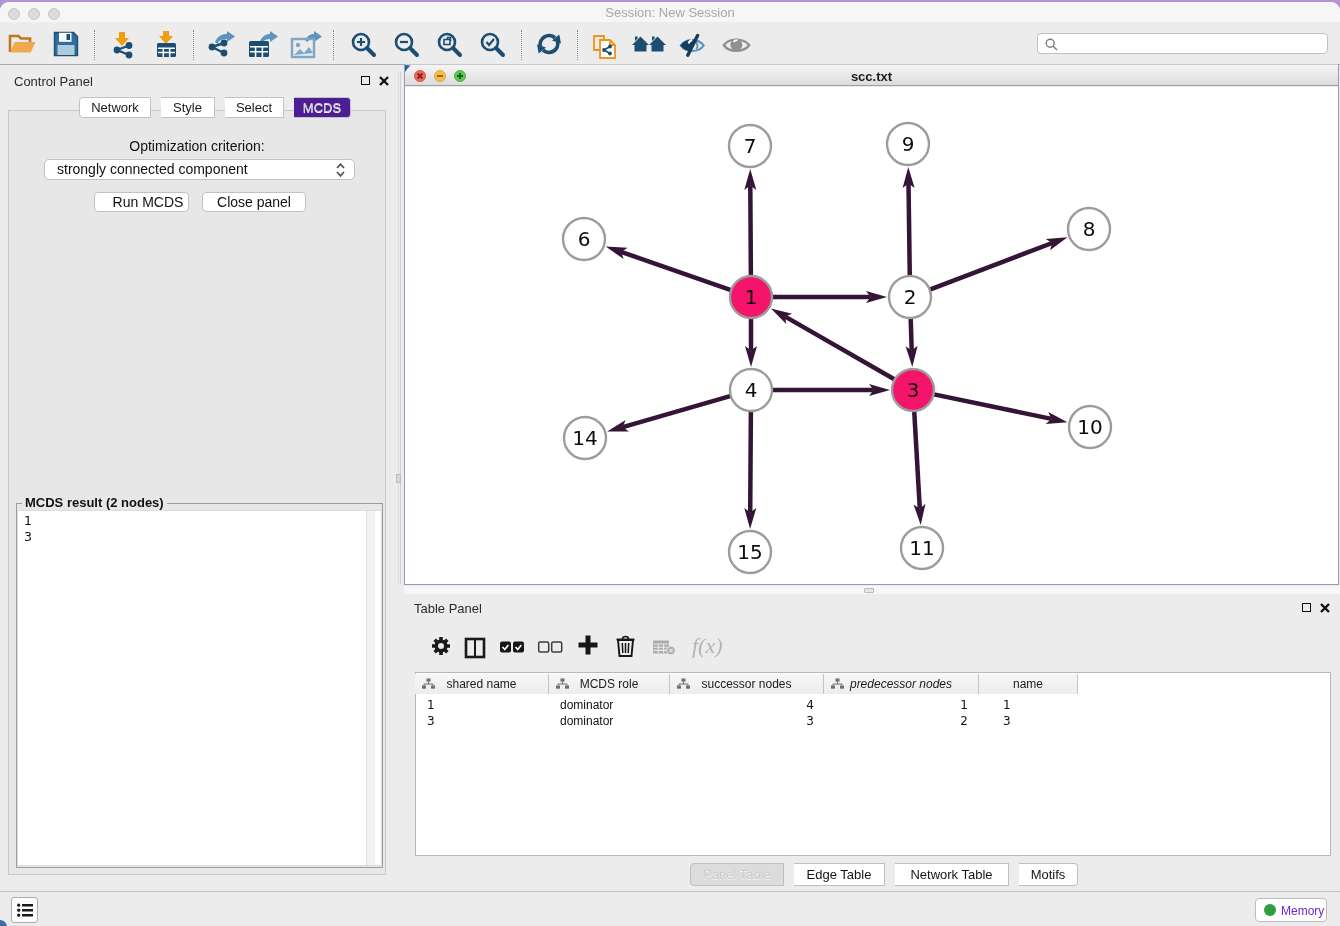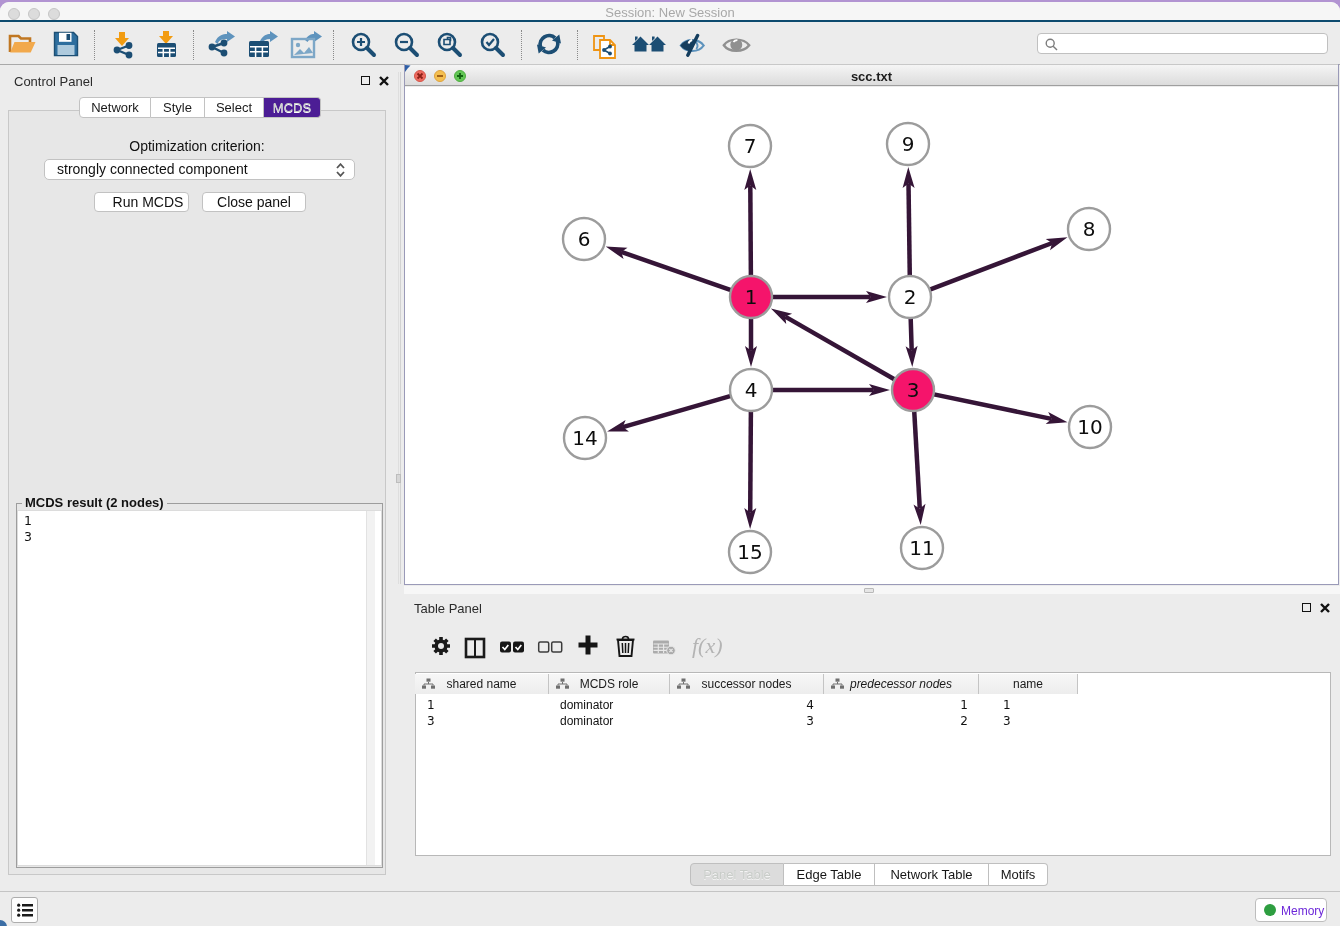--- a/index.html
+++ b/index.html
@@ -1,31 +1,31 @@
 <!DOCTYPE html>
 <html><head>
 <meta charset="utf-8">
 <style>
 * { margin:0; padding:0; box-sizing:border-box; }
 html,body { width:1340px; height:926px; overflow:hidden; }
 body { font-family:"Liberation Sans", sans-serif; background:#b294d2; position:relative; }
 .abs { position:absolute; }
 .win { position:absolute; left:0; top:2px; width:1340px; height:924px; background:#ececec; border-radius:9px 9px 0 0; }
-.titlebar { position:absolute; left:0; top:2px; width:100%; height:21px; background:#f6f6f6; border-radius:9px 9px 0 0; border-bottom:3px solid #0c4a6e; }
+.titlebar { position:absolute; left:0; top:2px; width:100%; height:21px; background:#f6f6f6; border-radius:9px 9px 0 0; border-bottom:1px solid #0c4a6e; }
 .tl { position:absolute; top:6px; width:12px; height:12px; border-radius:50%; background:#dcdcdc; border:1px solid #c6c6c6; }
 .wtitle { position:absolute; top:3px; left:0; width:100%; text-align:center; font-size:13px; color:#a8a8a8; }
 .toolbar { position:absolute; left:0; top:22px; width:1340px; height:43px; background:#ececec; border-bottom:1px solid #a9a9a9; }
 .tbi { position:absolute; top:9px; }
 .tbsep { position:absolute; top:8px; height:30px; width:0; border-left:1px dotted #8a8a8a; }
 .searchbox { position:absolute; left:1037px; top:11px; width:291px; height:21px; background:#fff; border:1px solid #c0c0c0; border-radius:4px; }
 
 .cpanel { position:absolute; left:0; top:65px; width:394px; height:823px; background:#ececec; }
 .phead { font-size:13px; color:#2b2b2b; }
 .floatbtn { position:absolute; width:9px; height:9px; border:1.5px solid #111; }
-.tabsrow { position:absolute; display:flex; }
+.tabsrow { position:absolute; display:flex;gap:10px; }
 .tab { font-size:13px; color:#1a1a1a; background:#fff; border:1px solid #c2c2c2; border-left:none; padding:2px 0; text-align:center; }
 .tabcontent { position:absolute; left:8px; top:45px; width:378px; height:765px; background:#e7e7e7; border:1px solid #c8c8c8; }
 .combo { position:absolute; left:44px; top:94px; width:311px; height:21px; background:#fff; border:1px solid #c2c2c2; border-radius:5px; font-size:14px; color:#111; line-height:19px; padding-left:12px; }
 .btn { position:absolute; height:20px; background:#fff; border:1px solid #c2c2c2; border-radius:4px; font-size:14px; color:#111; text-align:center; line-height:18px; }
 
 .nwin { position:absolute; left:404px; top:64px; width:935px; height:521px; border:1px solid #9a9ab8; border-top:none;padding-left:44px; }
 .ntitle { position:absolute; left:0; top:0; width:100%; height:22px; background:linear-gradient(#f5f5f5,#dcdcdc); border-top:1px solid #c8c8c8; border-bottom:1px solid #9f9f9f; }
 .ncontent { position:absolute; left:0; top:23px; width:933px; height:497px; background:#fff; }
 .light { position:absolute; top:5px; width:12px; height:12px; border-radius:50%; font-size:9px; font-weight:bold; text-align:center; line-height:12px; }
 

